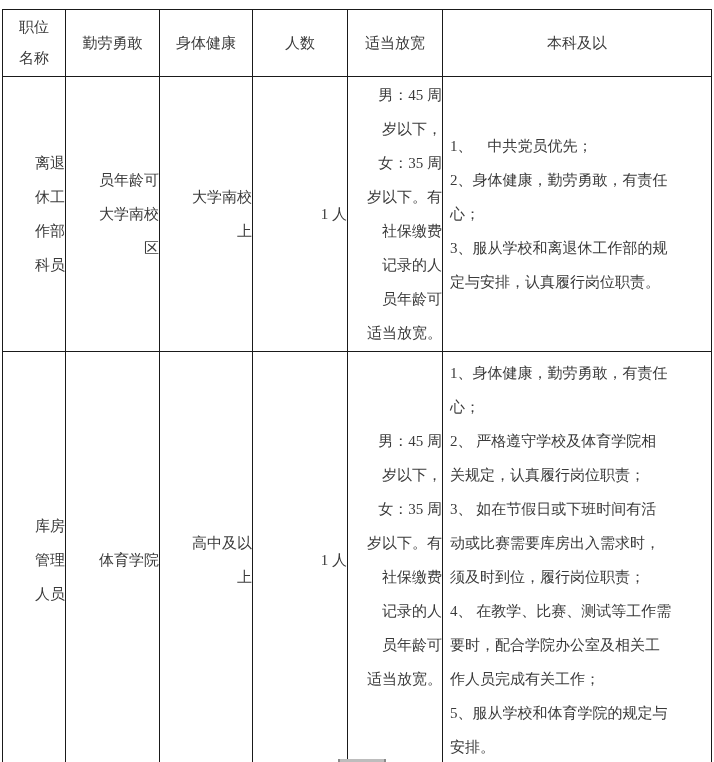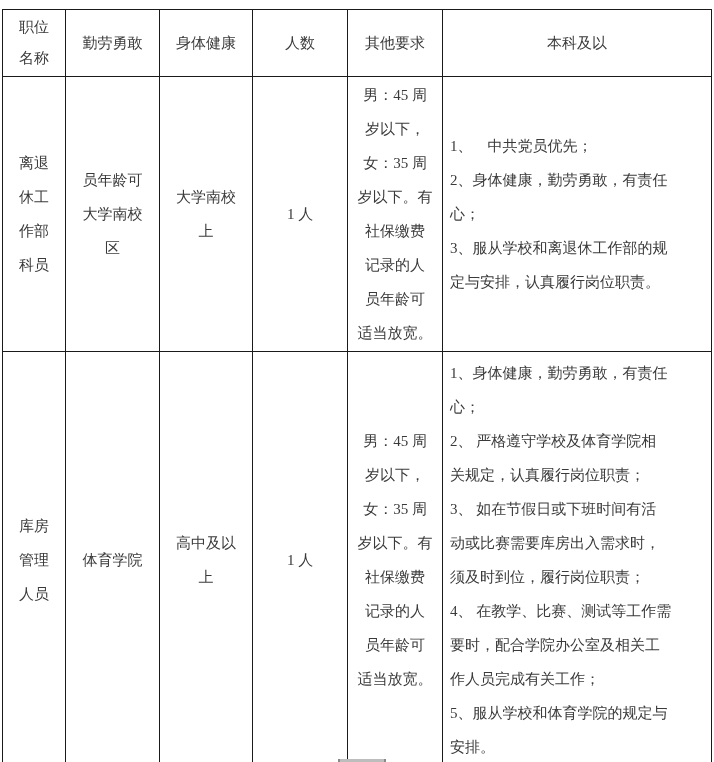--- a/index.html
+++ b/index.html
@@ -32,20 +32,21 @@
     text-align: center;
     vertical-align: middle;
     padding: 0;
     overflow: hidden;
   }
   .req-table th {
     line-height: 31px;
   }
   .req-table td {
     line-height: 34px;
+    text-align: right;
   }
   .pre {
     white-space: pre-line;
   }
   .req-table td.other-cell {
     text-align: left;
     padding: 4px 22px 4px 7px;
     line-height: 34px;
   }
   tr.header-row { height: 67px; }
@@ -76,21 +77,21 @@
       <col style="width:95px">
       <col style="width:269px">
     </colgroup>
     <tbody>
       <tr class="header-row">
         <th class="pre">职位
 名称</th>
         <th class="pre">勤劳勇敢</th>
         <th class="pre">身体健康</th>
         <th class="pre">人数</th>
-        <th class="pre">其他要求</th>
+        <th class="pre">适当放宽</th>
         <th class="pre">本科及以</th>
       </tr>
 
       <tr class="row-1">
         <td class="pre">离退
 休工
 作部
 科员</td>
         <td class="pre">员年龄可
 大学南校

